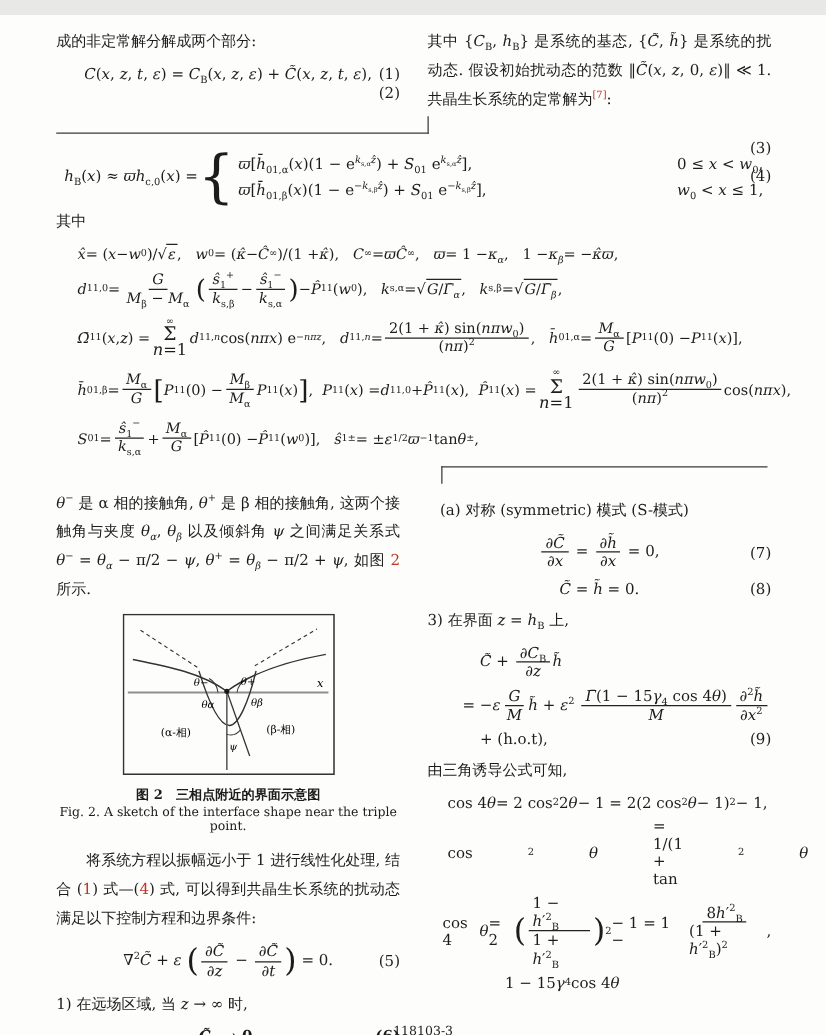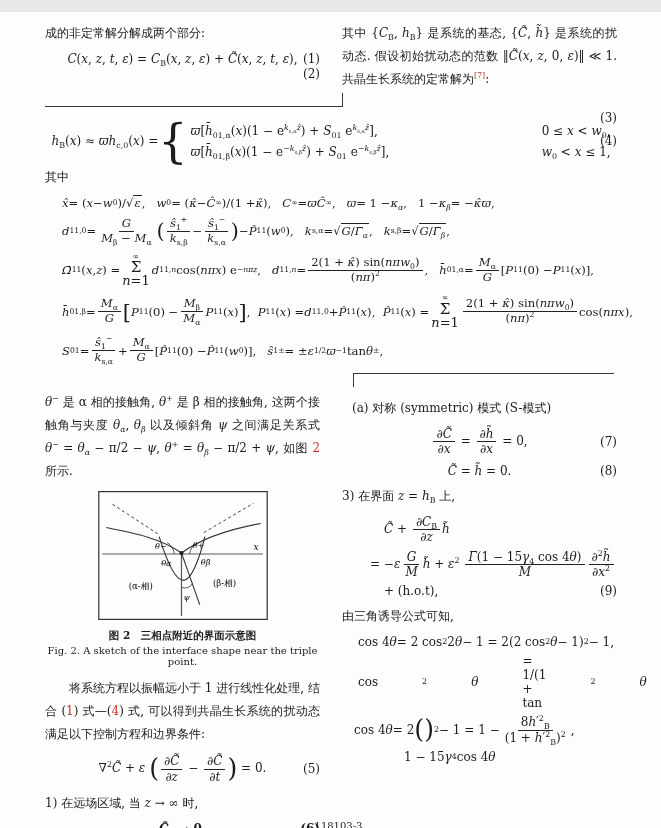--- a/index.html
+++ b/index.html
@@ -231,21 +231,24 @@
             </span></span>
       </div>
       <div class="eq9row" style="padding-left:42px;">
         <span>+ (h.o.t),</span>
         <span class="eqnum">(9)</span>
       </div>
 
       <div class="item cn">由三角诱导公式可知,</div>
       <div class="eq9row" style="padding-left:16px;">cos 4<i>θ</i> = 2 cos<sup>2</sup> 2<i>θ</i> − 1 = 2(2 cos<sup>2</sup> <i>θ</i> − 1)<sup>2</sup> − 1,</div>
       <div class="eq9row" style="padding-left:16px;gap:44px;">cos<sup>2</sup> <i>θ</i> = 1/(1 + tan<sup>2</sup> <i>θ</i>), &nbsp;&nbsp;tan <i>θ</i> = −<i>h</i>′<sub>B</sub>,</div>
-      <div class="eq9row" style="padding-left:12px;">cos 4<i>θ</i> = 2<span class="bp2">(</span><span class="bp2">)</span><sup>2</sup> − 1 = 1 − <span class="fr">
+      <div class="eq9row" style="padding-left:12px;">cos 4<i>θ</i> = 2<span class="bp2">(</span><span class="fr">
+            <span class="nu">1 − <i>h</i>′<sup>2</sup><sub>B</sub></span>
+            <span class="de">1 + <i>h</i>′<sup>2</sup><sub>B</sub></span>
+          </span><span class="bp2">)</span><sup>2</sup> − 1 = 1 − <span class="fr">
             <span class="nu">8<i>h</i>′<sup>2</sup><sub>B</sub></span>
             <span class="de">(1 + <i>h</i>′<sup>2</sup><sub>B</sub>)<sup>2</sup></span>
           </span>,</div>
       <div class="eq9row" style="padding-left:62px;">1 − 15<i>γ</i><sub>4</sub> cos 4<i>θ</i></div>
 
     </div>
   </div>
 
   <div class="footer">118103-3</div>
 </div>

